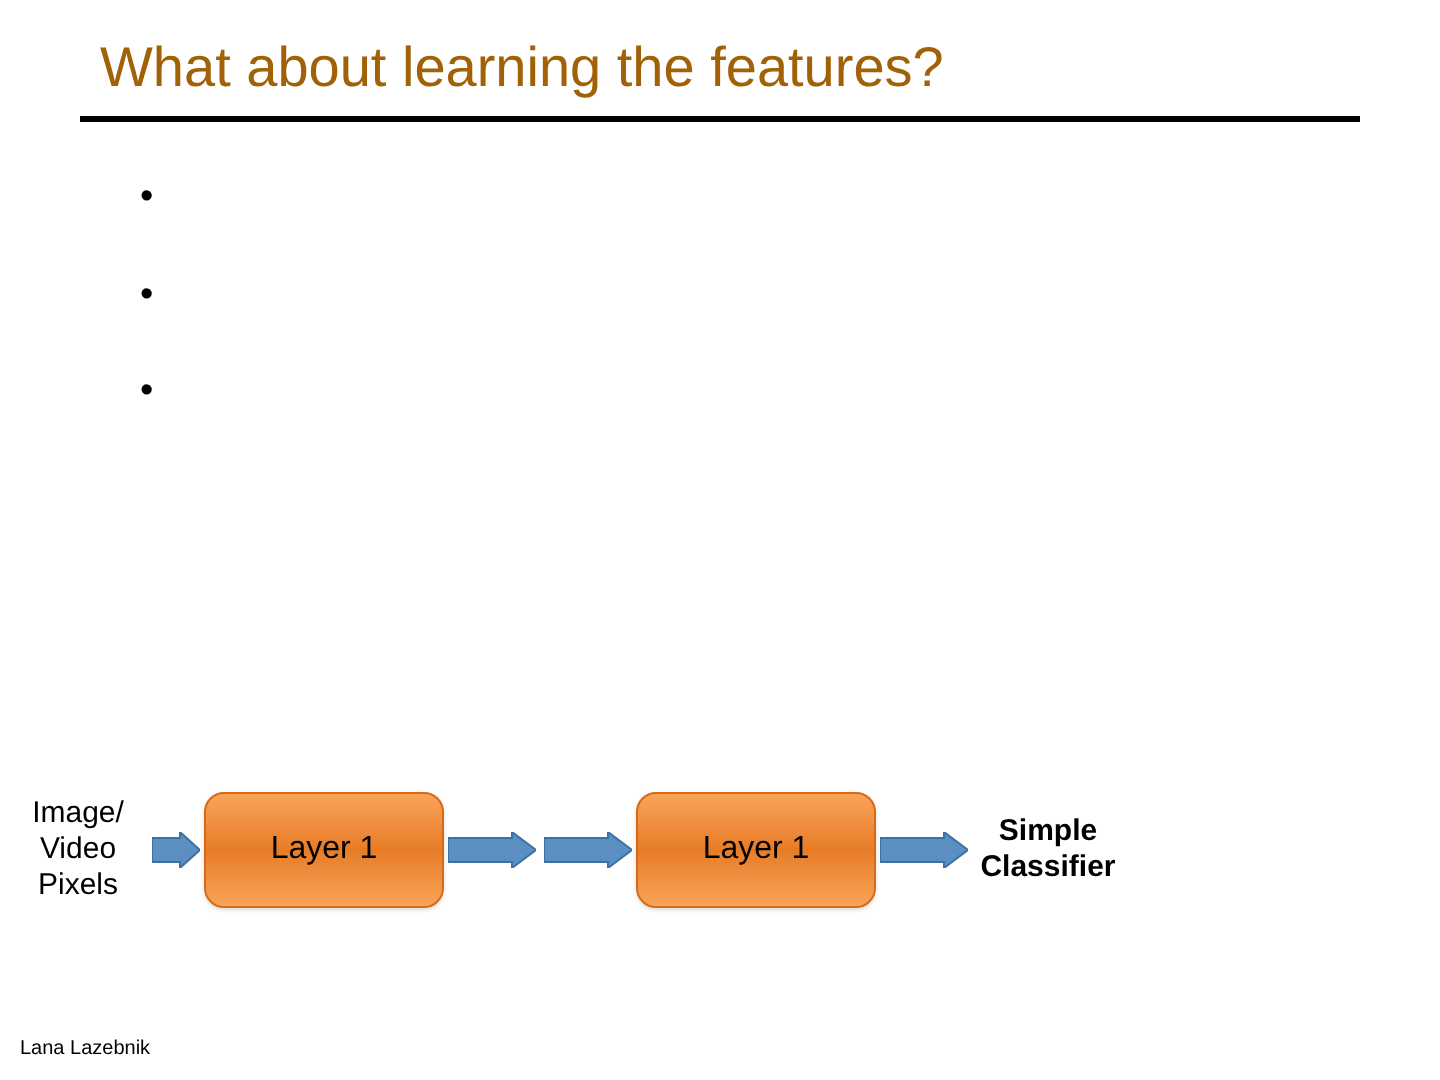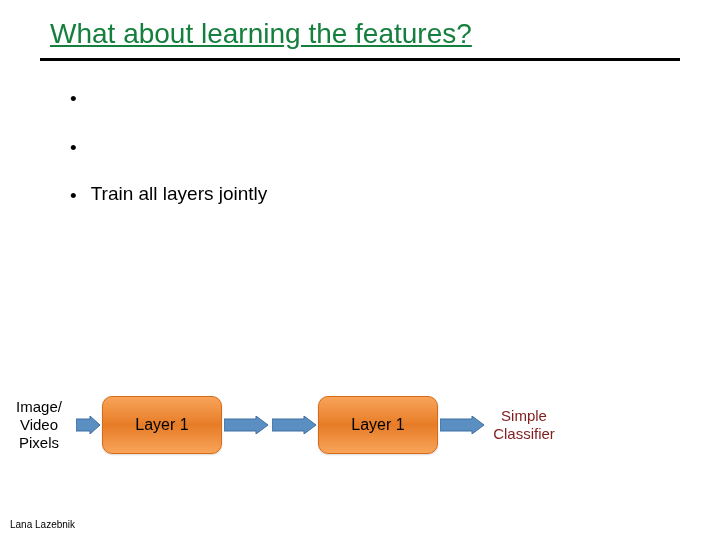--- a/index.html
+++ b/index.html
@@ -6,24 +6,23 @@
     body {
       width: 720px;
       height: 540px;
       background: #fff;
       font-family: Arial, Helvetica, sans-serif;
       position: relative;
       overflow: hidden;
     }
     .title {
       font-size: 28px;
-      color: #15803d;
+      color: #a16207;
       padding: 18px 0 8px 50px;
       font-weight: normal;
-      text-decoration: underline;
     }
     .title-underline {
       border-bottom: 3px solid #000;
       margin: 0 40px 0 40px;
     }
     .bullets {
       padding: 24px 60px 0 70px;
     }
     .bullet {
       font-size: 19px;
@@ -52,23 +51,24 @@
       text-align: center;
       font-size: 15px;
       color: #000;
       line-height: 1.2;
       margin-left: 4px;
     }
     .output-label {
       width: 72px;
       text-align: center;
       font-size: 15px;
-      color: #7f1d1d;
+      color: #000000;
       line-height: 1.2;
       margin-left: 2px;
+      font-weight: bold;
     }
     .layer-box {
       width: 120px;
       height: 58px;
       background: linear-gradient(to bottom, #f8a45a 0%, #e77c27 50%, #f8a45a 100%);
       border: 1px solid #d66a15;
       border-radius: 10px;
       display: flex;
       align-items: center;
       justify-content: center;
@@ -102,21 +102,20 @@
 
 <div class="bullets">
   <div class="bullet">
     <span class="bullet-dot">•</span>
   </div>
   <div class="bullet">
     <span class="bullet-dot">•</span>
   </div>
   <div class="bullet">
     <span class="bullet-dot">•</span>
-    <span>Train all layers jointly</span>
   </div>
 </div>
 
 <div class="diagram">
   <div class="input-label" style="white-space: pre-line;">Image/
 Video
 Pixels</div>
 
   <div class="arrow arrow-small">
     <svg width="24" height="18" viewBox="0 0 24 18">

